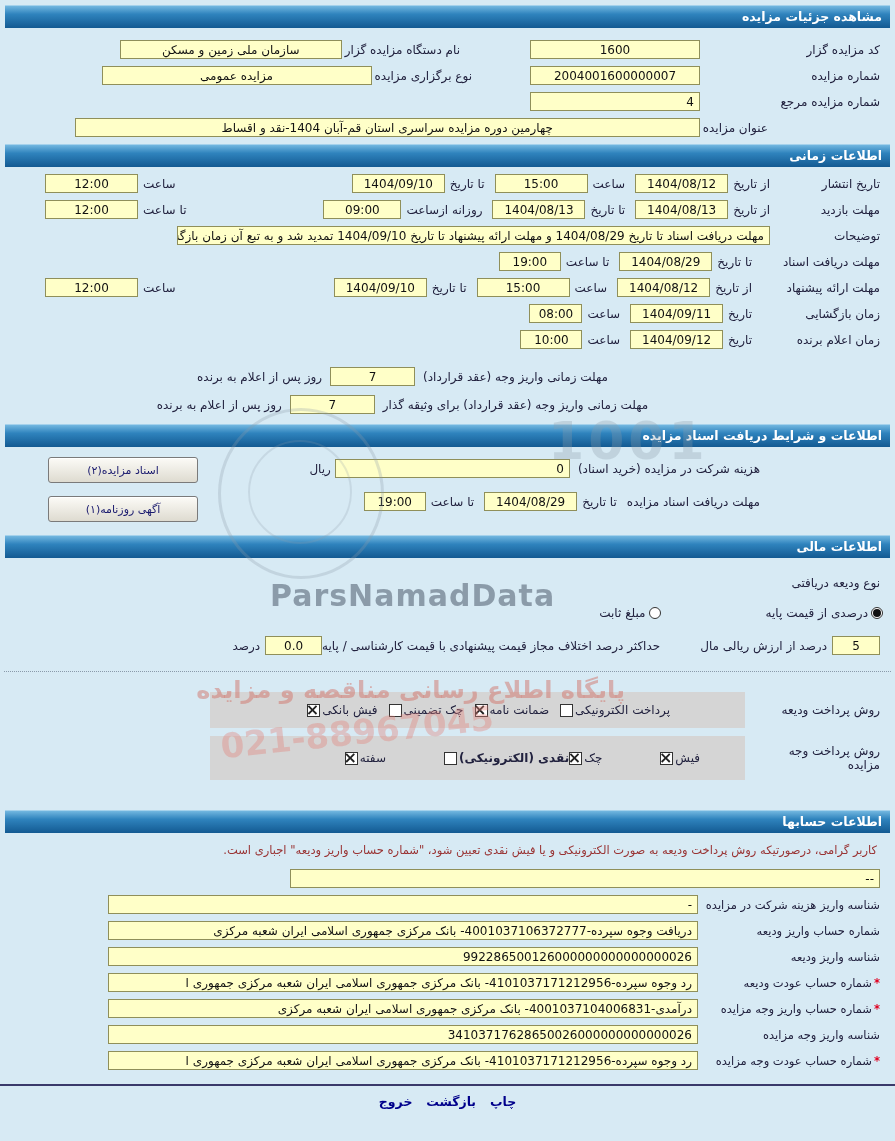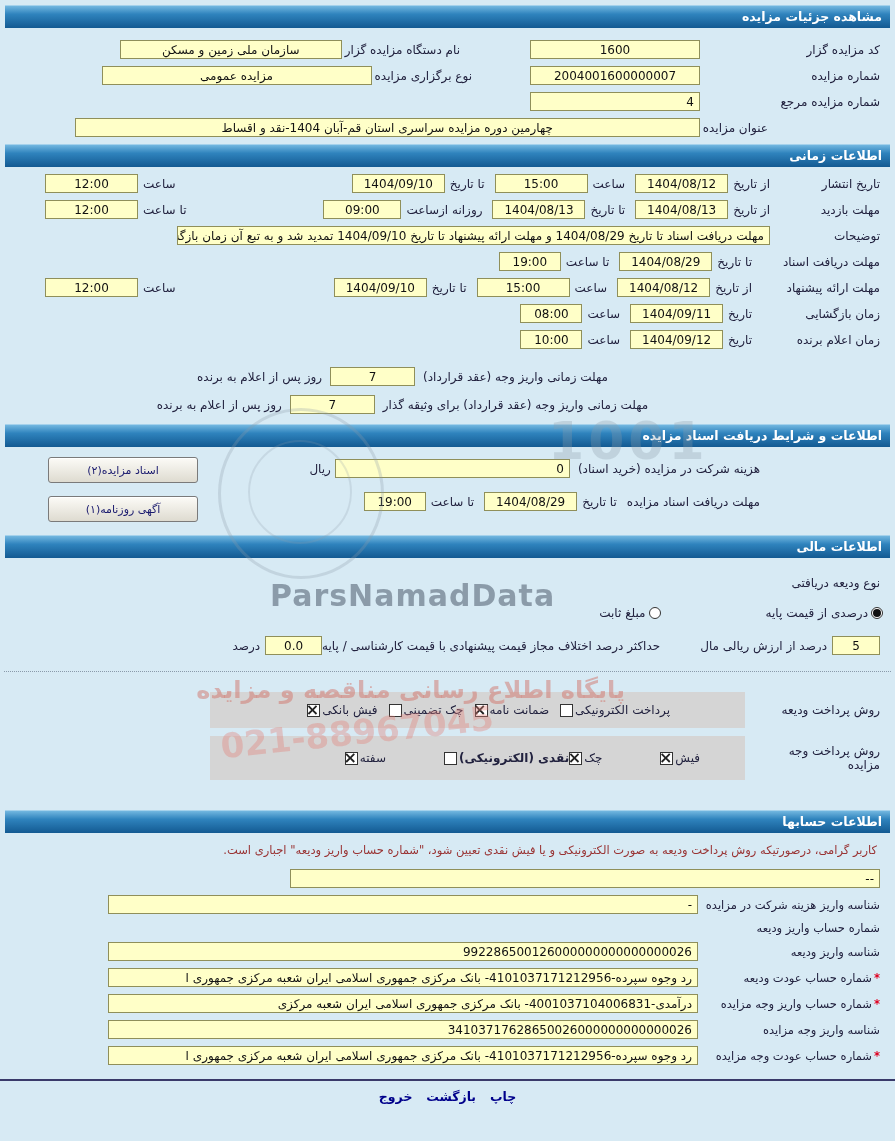--- a/index.html
+++ b/index.html
@@ -174,21 +174,21 @@
     <span class="push"></span>
     <span class="pl lbl">ساعت</span>
     <span class="field c" style="width:93px;">12:00</span>
   </div>
 
   <div class="trow">
     <span class="rowlabel lbl" style="width:118px;">زمان بازگشایی</span>
     <span class="pl lbl">تاریخ</span>
     <span class="field c" style="width:93px;">1404/09/11</span>
     <span class="pl lbl">ساعت</span>
-    <span class="field c" style="width:62px;">08:00</span>
+    <span class="field c" style="width:53px;">08:00</span>
   </div>
 
   <div class="trow">
     <span class="rowlabel lbl" style="width:118px;">زمان اعلام برنده</span>
     <span class="pl lbl">تاریخ</span>
     <span class="field c" style="width:93px;">1404/09/12</span>
     <span class="pl lbl">ساعت</span>
     <span class="field c" style="width:62px;">10:00</span>
   </div>
 
@@ -294,20 +294,21 @@
 
   <div class="acc-row">
     <span class="field r cut acc-field">--</span>
   </div>
   <div class="acc-row">
     <span class="acc-label lbl">شناسه واریز هزینه شرکت در مزایده</span>
     <span class="field r cut acc-field">-</span>
   </div>
   <div class="acc-row">
     <span class="acc-label lbl">شماره حساب واریز ودیعه</span>
+    <span class="field r cut acc-field">دریافت وجوه سپرده-4001037106372777- بانک مرکزی جمهوری اسلامی ایران شعبه مرکزی</span>
   </div>
   <div class="acc-row">
     <span class="acc-label lbl">شناسه واریز ودیعه</span>
     <span class="field r cut acc-field">992286500126000000000000000026</span>
   </div>
   <div class="acc-row">
     <span class="acc-label lbl checked">شماره حساب عودت ودیعه</span>
     <span class="field r cut acc-field">رد وجوه سپرده-4101037171212956- بانک مرکزی جمهوری اسلامی ایران شعبه مرکزی جمهوری ا</span>
   </div>
   <div class="acc-row">

